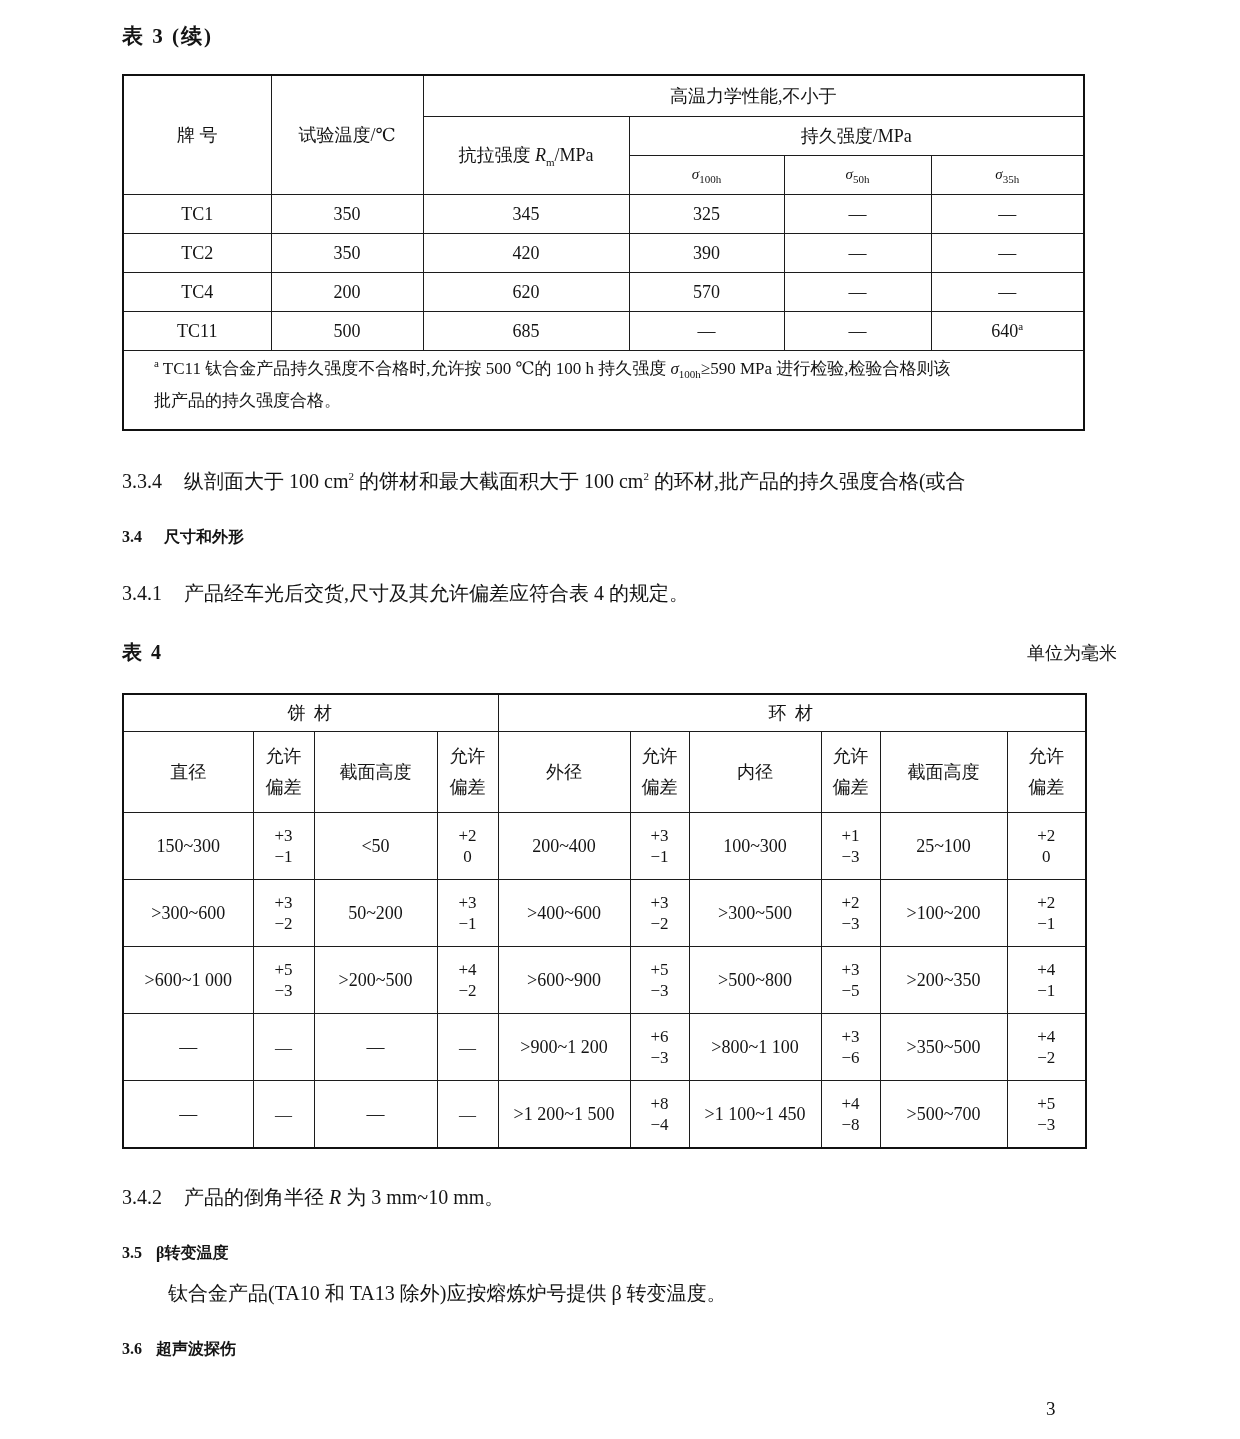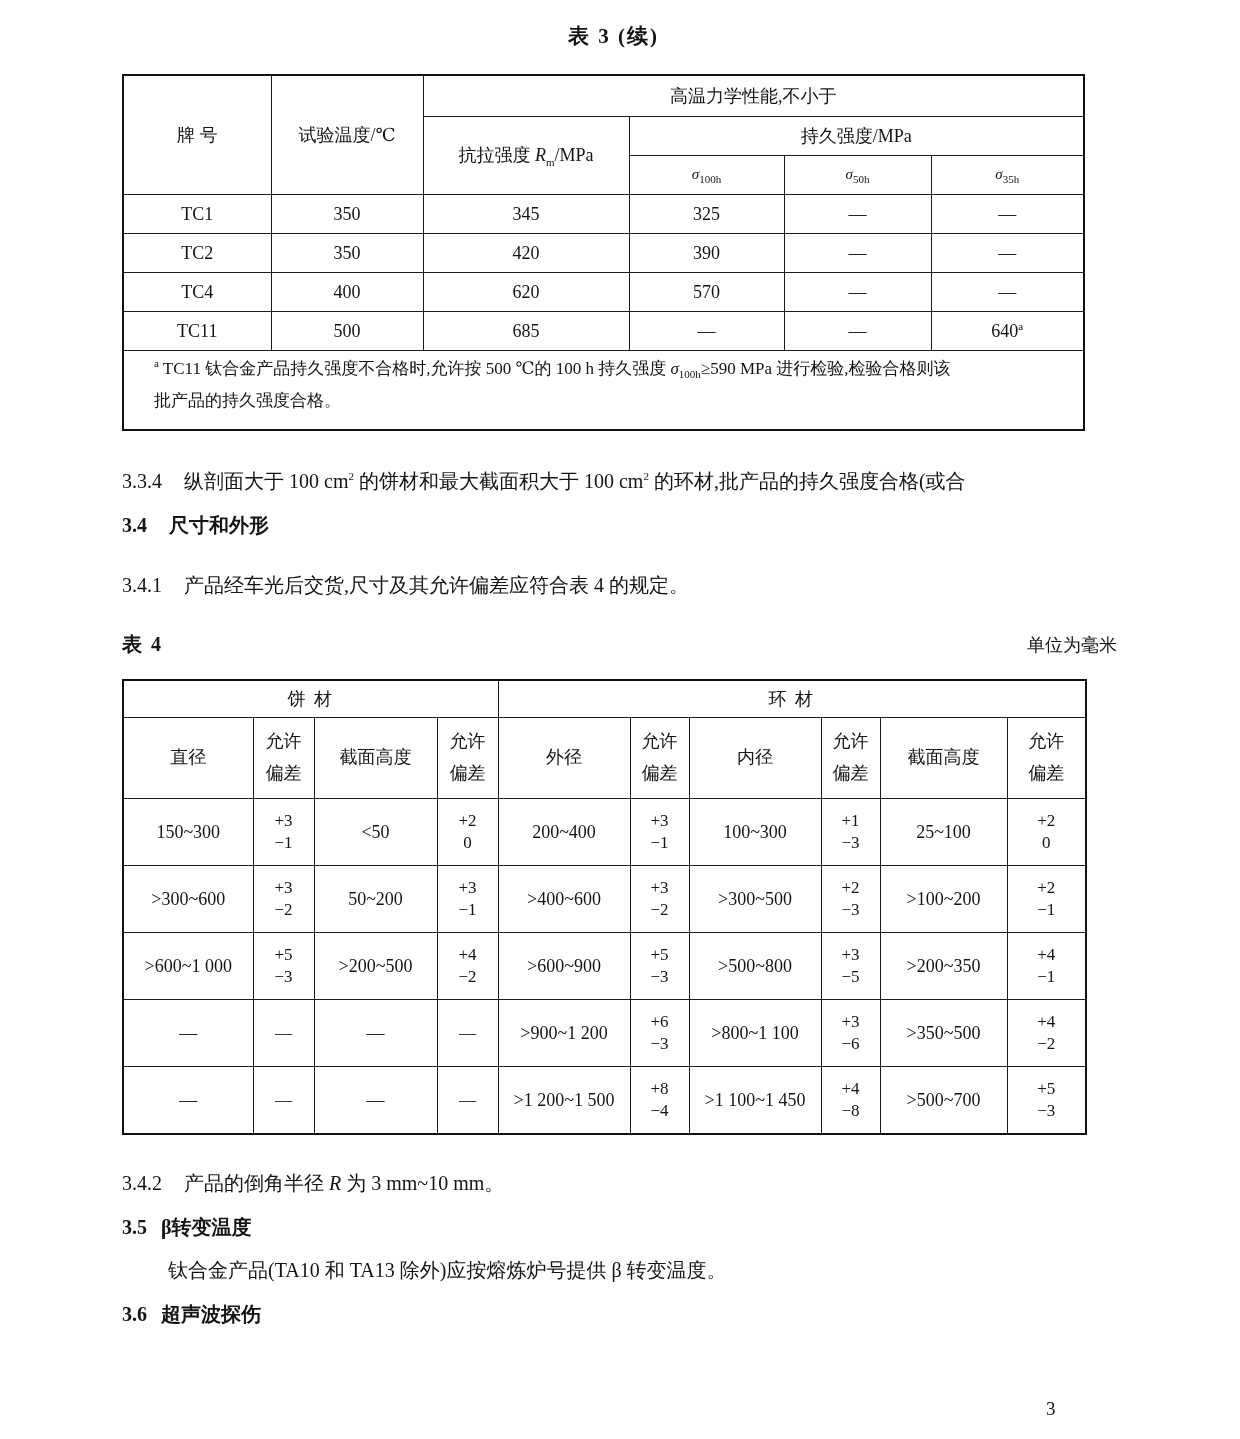--- a/index.html
+++ b/index.html
@@ -2,21 +2,21 @@
 <html><head>
 <meta charset="utf-8">
 <style>
   html,body{margin:0;padding:0;background:#e8e8e8;}
   .page{
     width:1240px;height:1439px;background:#ffffff;position:relative;
     font-family:"Liberation Serif","DejaVu Serif",serif;color:#141414;
     box-sizing:border-box;padding:16px 135px 0 122px;overflow:hidden;
   }
   .doc-title{
-    text-align:center;font-size:21px;font-weight:bold;letter-spacing:2px;
+    text-align:left;font-size:21px;font-weight:bold;letter-spacing:2px;
     margin:6px 0 0 0;
   }
   table{border-collapse:collapse;table-layout:fixed;}
   td{border:1.6px solid #1c1c1c;text-align:center;vertical-align:middle;
      font-size:18px;padding:0;overflow:hidden;}
   .t3{width:961px;margin-top:24px;border:2.6px solid #111;}
   .t3 tr.hA td{height:40px;font-size:18px;}
   .t3 tr.hB td{height:38px;}
   .t3 tr.hC td{height:38px;font-size:15px;}
   .t3 tr.bd td{height:38px;}
@@ -24,30 +24,30 @@
     text-align:left;padding:2px 18px 11px 30px;font-size:17px;line-height:1.9;
     height:auto;
   }
   sub{font-size:11px;}
   sup{font-size:11px;vertical-align:super;}
   i.sym{font-family:"Liberation Serif","DejaVu Serif",serif;font-style:italic;}
   .p-block{font-size:20px;line-height:1.8;margin:0;}
   .sec-num{margin-right:22px;}
   .sec-num-sm{margin-right:14px;}
   .p334{margin-top:32px;}
-  .h-sec{font-size:20px;font-weight:bold;margin-top:8px;}
+  .h-sec{font-size:16px;font-weight:bold;margin-top:24px;}
   .h-sec .sec-num{font-weight:bold;}
   .p341{margin-top:24px;}
   .t4-caption{position:relative;margin-top:28px;height:26px;}
   .t4-title{
     position:absolute;left:0;right:0;
     font-size:20px;font-weight:bold;letter-spacing:2px;
   }
   .t4-unit{position:absolute;right:-12px;top:2px;font-size:18px;}
-  .t4{width:963px;margin-top:22px;border:2.6px solid #111;}
+  .t4{width:963px;margin-top:28px;border:2.6px solid #111;}
   .t4 tr.grp td{height:36px;font-size:18px;letter-spacing:2px;}
   .t4 tr.hdr td{height:80px;font-size:18px;}
   .t4 tr.bd td{height:66px;}
   .ln{display:block;line-height:1.45;}
   .tol .ln{line-height:1.25;font-size:17px;}
   .hdr .ln{line-height:1.75;}
   .p342{margin-top:30px;}
   .p35b,.p36b{margin-top:22px;}
   .indent{padding-left:46px;margin-top:7px;}
   .page-num{position:absolute;left:1046px;top:1398px;font-size:19px;}
@@ -94,21 +94,21 @@
     <tr class="bd">
       <td>TC2</td>
       <td>350</td>
       <td>420</td>
       <td>390</td>
       <td>—</td>
       <td>—</td>
     </tr>
     <tr class="bd">
       <td>TC4</td>
-      <td>400</td>
+      <td>200</td>
       <td>620</td>
       <td>570</td>
       <td>—</td>
       <td>—</td>
     </tr>
     <tr class="bd">
       <td>TC11</td>
       <td>500</td>
       <td>685</td>
       <td>—</td>

